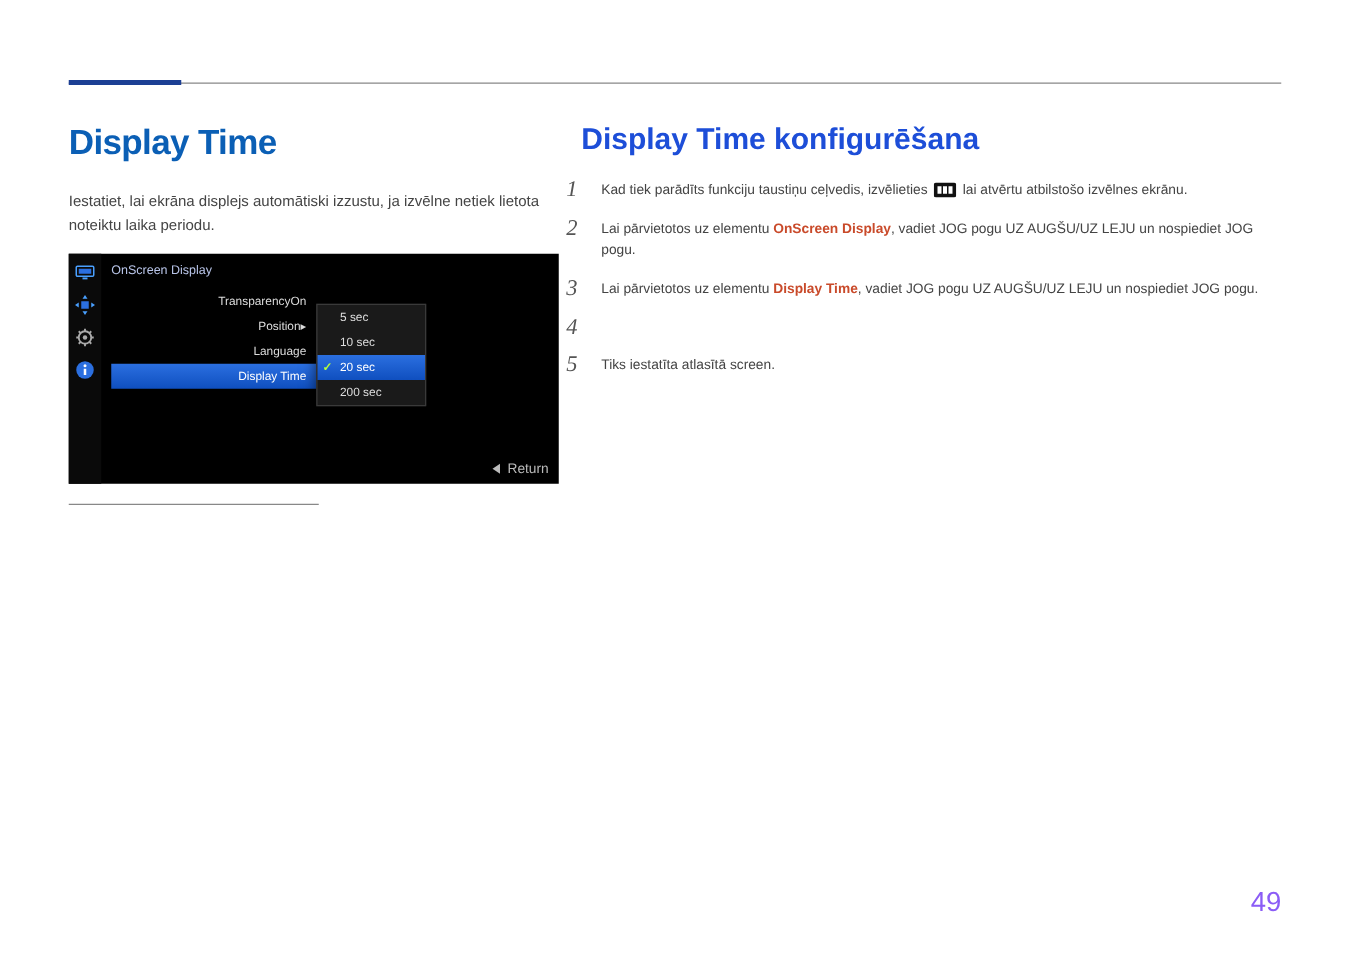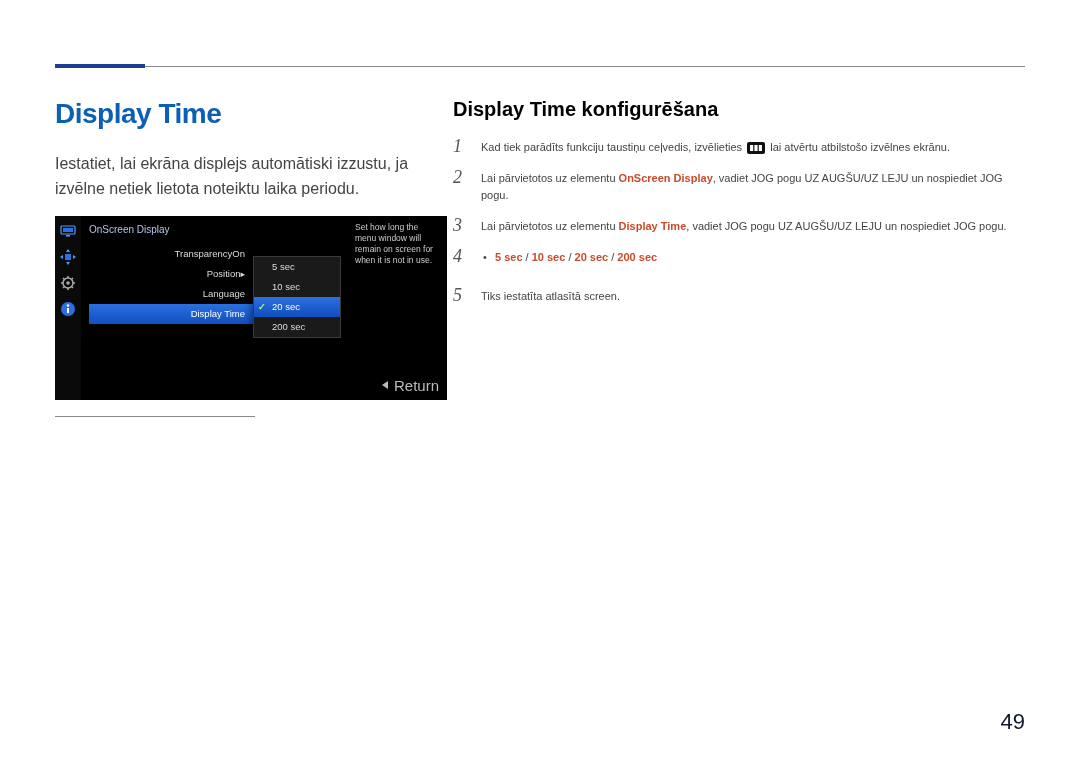--- a/index.html
+++ b/index.html
@@ -40,27 +40,28 @@
     width: 570px;
   }
   .h1 {
     font-size: 28px;
     font-weight: 600;
     color: #0b5fb5;
     margin-bottom: 22px;
     letter-spacing: -0.5px;
   }
   .h2 {
-    font-size: 20px;
+    font-size: 24px;
     font-weight: 600;
-    color: #000000;
+    color: #1d4ed8;
     margin-bottom: 18px;
+    margin-left: 12px;
   }
   .body-text {
-    font-size: 16px;
+    font-size: 12px;
     line-height: 1.55;
     color: #444;
     margin-bottom: 10px;
     margin-top: 16px;
   }
   .body-text .hl { color: #c94a2a; font-weight: 600; }
 
   
   .osd {
     width: 392px;
@@ -143,21 +144,21 @@
     position: absolute;
     right: 6px; top: 6px;
     width: 86px;
     font-size: 8.5px;
     line-height: 1.3;
     color: #ccc;
   }
   .osd-footer {
     position: absolute;
     right: 8px; bottom: 6px;
-    font-size: 15px;
+    font-size: 11px;
     color: #bbb;
     display: flex;
     align-items: center;
     gap: 6px;
   }
   .tri-left {
     width: 0; height: 0;
     border-top: 4px solid transparent;
     border-bottom: 4px solid transparent;
     border-right: 6px solid #bbb;
@@ -219,21 +220,21 @@
     color: #444;
   }
   .options-text .opt { color: #c94a2a; font-weight: 600; }
   .options-text .sep { color: #444; font-weight: 400; }
 
   .page-num {
     position: absolute;
     right: 55px;
     bottom: 28px;
     font-size: 22px;
-    color: #0f172a;
+    color: #8b5cf6;
   }
   .caret-right { font-size: 9px; color: #ddd; }
 </style>
 </head>
 <body>
 
 <div class="top-rule"></div>
 <div class="top-rule-accent"></div>
 
 <div class="left-col">
@@ -306,21 +307,20 @@
       </div>
     </div>
 
     <div class="osd-dropdown">
       <div class="osd-opt">5 sec</div>
       <div class="osd-opt">10 sec</div>
       <div class="osd-opt sel">20 sec</div>
       <div class="osd-opt">200 sec</div>
     </div>
 
-    <div class="osd-help">Set how long the menu window will remain on screen for when it is not in use.</div>
 
     <div class="osd-footer">
       <div class="tri-left"></div>
       <span>Return</span>
     </div>
   </div>
 
   <div class="foot-rule"></div>
 </div>
 
@@ -353,23 +353,20 @@
     <div class="step">
       <div class="num">3</div>
       <div class="body">
         <span>Lai pārvietotos uz elementu </span><span class="hl">Display Time</span><span>, vadiet JOG pogu UZ AUGŠU/UZ LEJU un nospiediet JOG pogu.</span>
       </div>
     </div>
 
     <div class="step">
       <div class="num">4</div>
       <div class="body">
-        <div class="bullet-line options-text">
-          <span class="opt">5 sec</span><span class="sep"> / </span><span class="opt">10 sec</span><span class="sep"> / </span><span class="opt">20 sec</span><span class="sep"> / </span><span class="opt">200 sec</span>
-        </div>
       </div>
     </div>
 
     <div class="step">
       <div class="num">5</div>
       <div class="body">Tiks iestatīta atlasītā screen.</div>
     </div>
 
   </div>
 </div>

